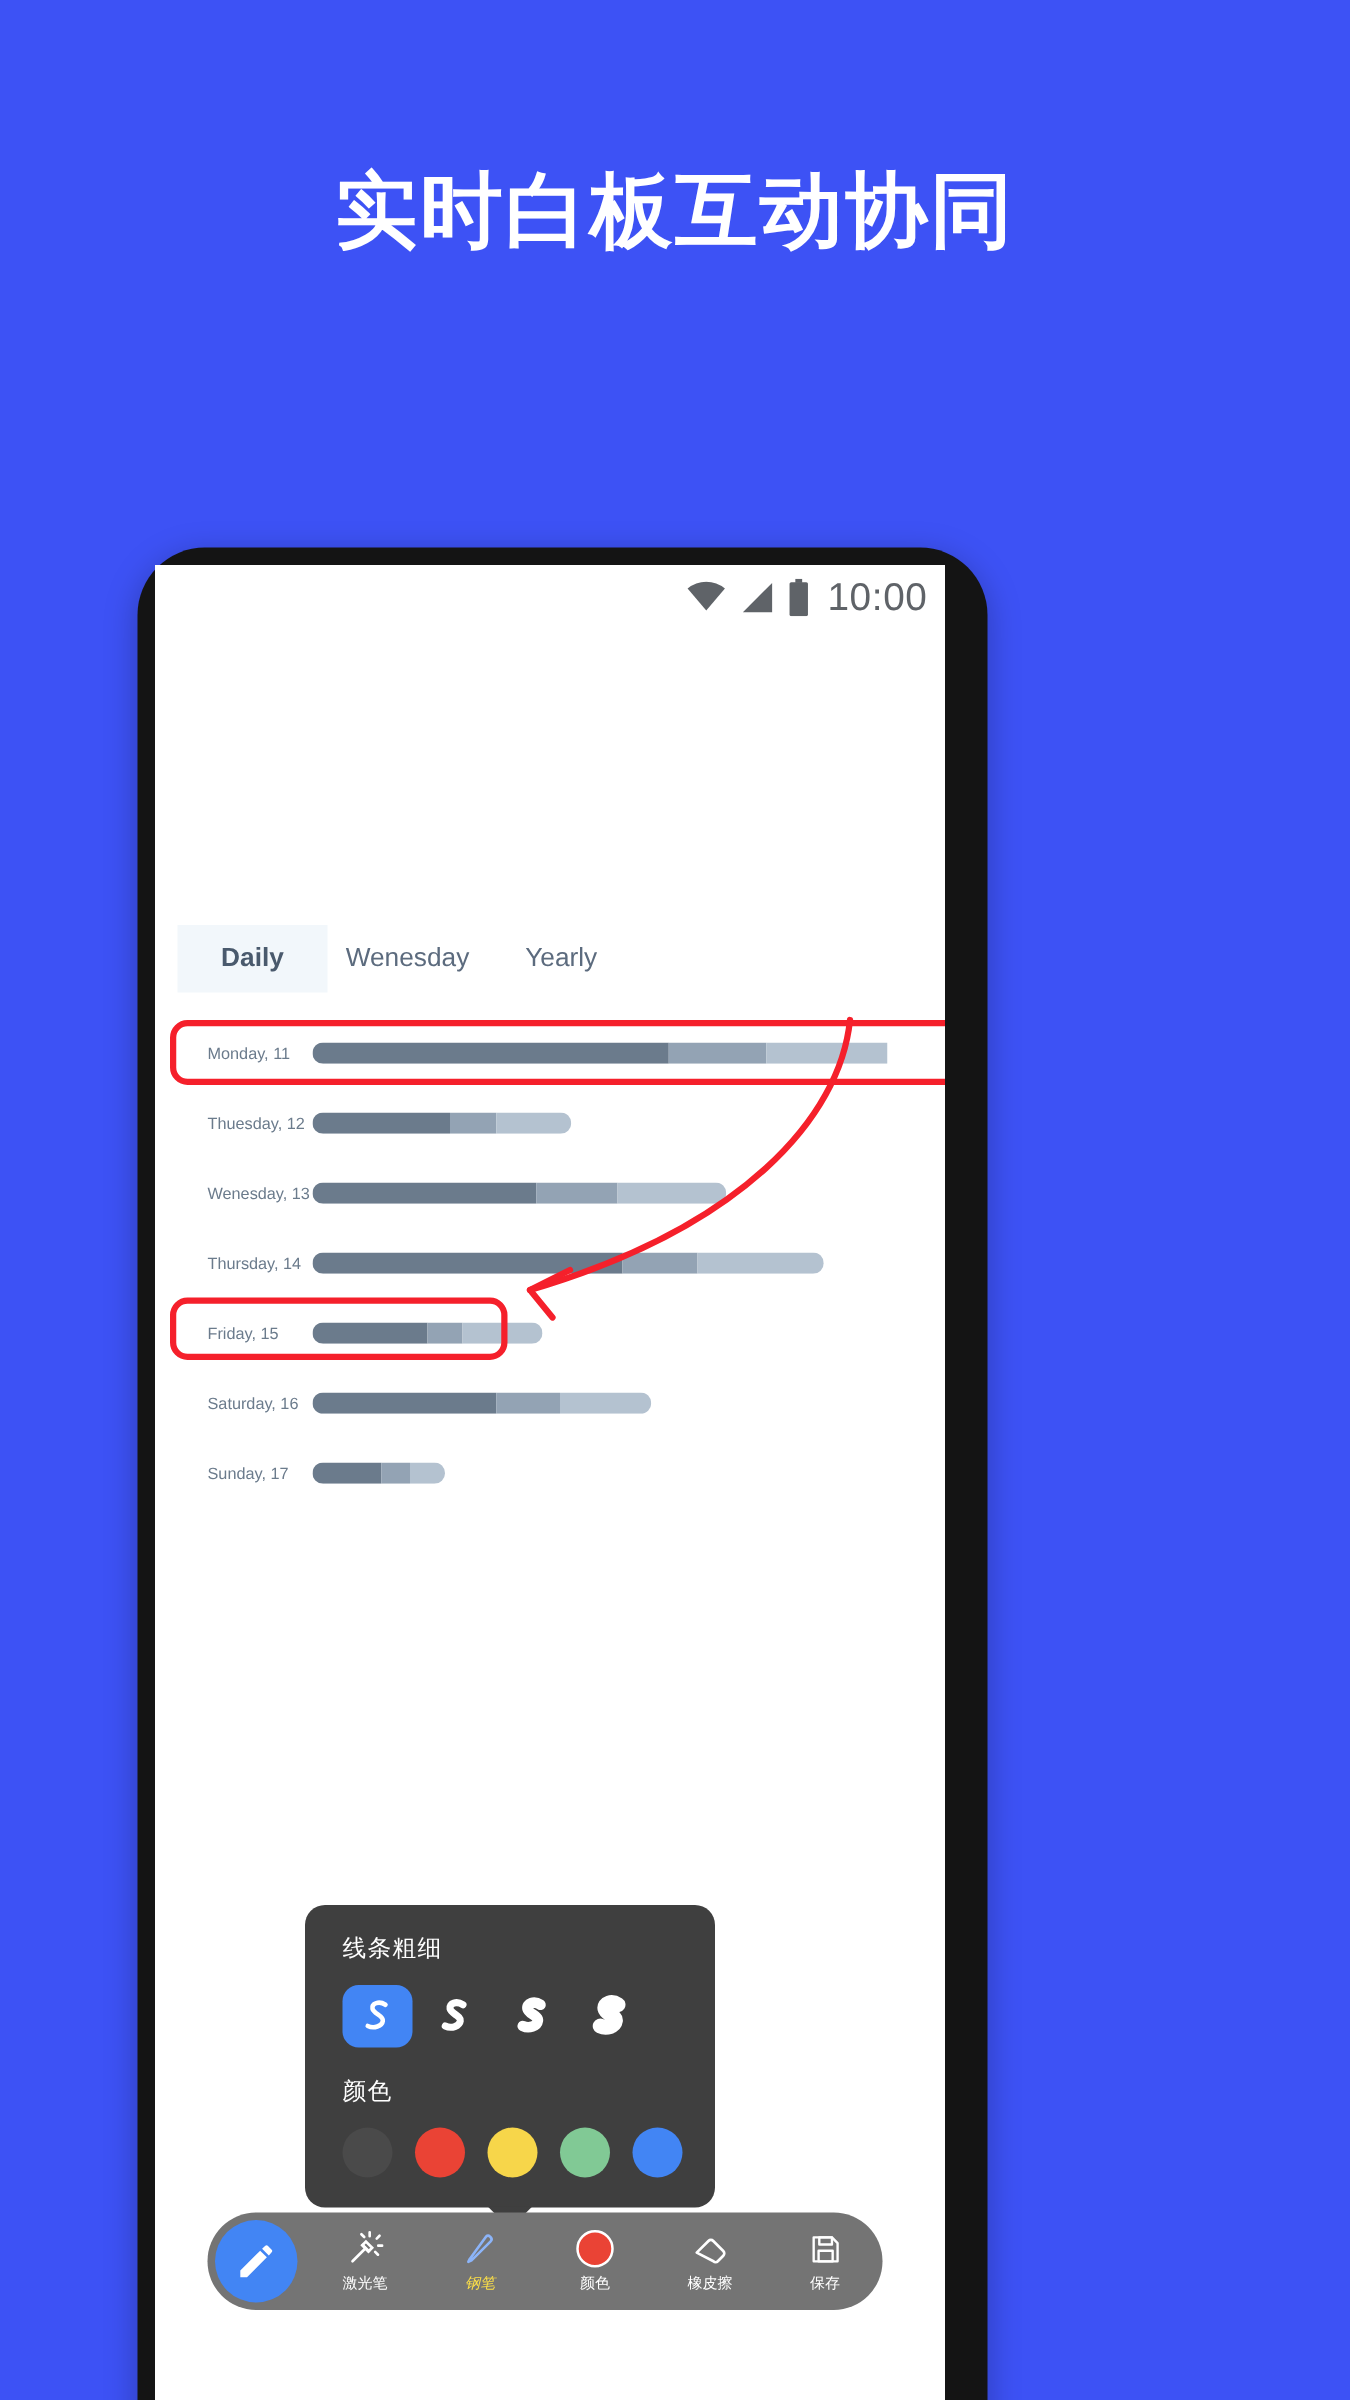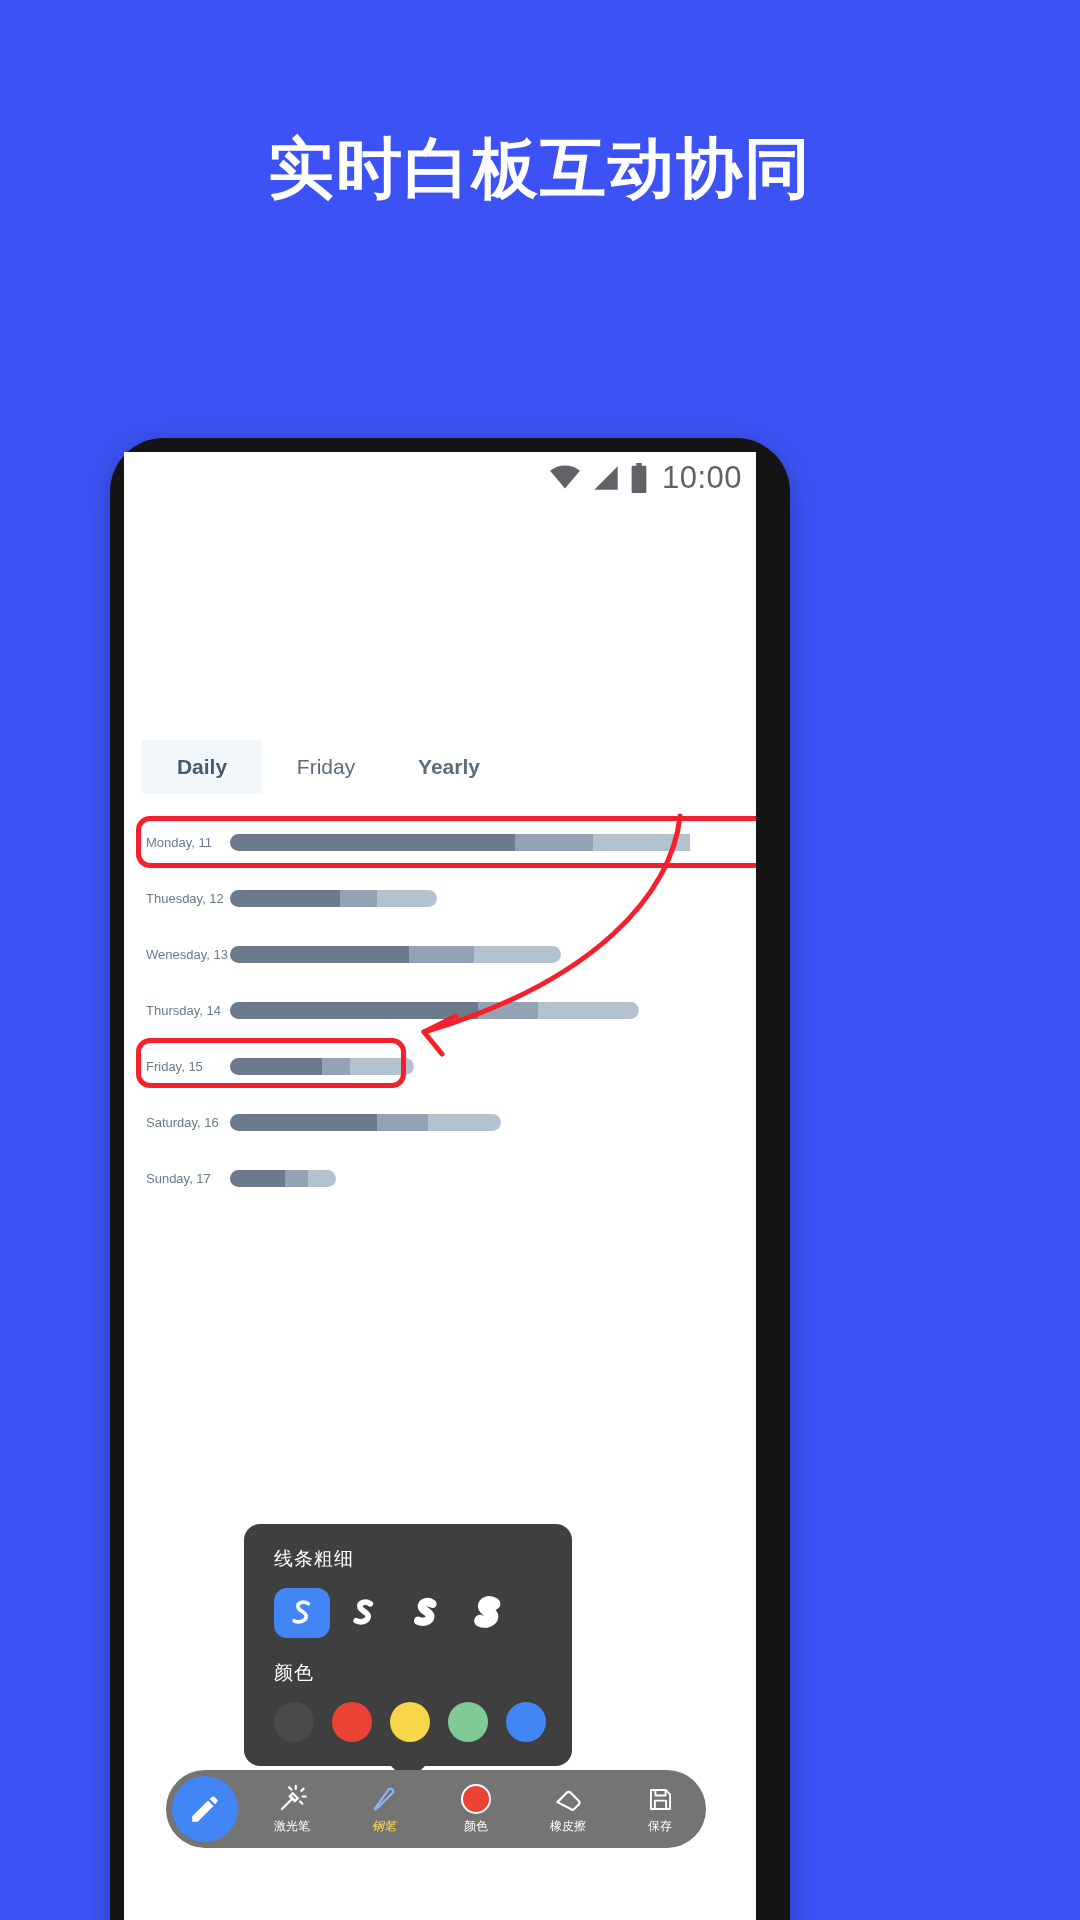--- a/index.html
+++ b/index.html
@@ -80,28 +80,28 @@
     width: 632px; height: 54px;
     display: flex; align-items: stretch;
   }
   .tab {
     display: flex; align-items: center; justify-content: center;
     font-size: 21px; color: #5c6b7e;
     padding: 0 4px;
   }
   .tab.t0 { width: 120px; margin-left: 18px; background: #f2f7fb; font-weight: bold; color: #4a5a6d; text-align: center; }
   .tab.t1 { width: 128px; }
-  .tab.t2 { width: 118px; font-weight: bold; }
+  .tab.t2 { width: 118px; }
 
   
   .rows { position: absolute; left: 0; top: 362px; width: 632px; }
   .row {
     position: relative;
     height: 56px;
-    display: flex; align-items: center;
+    display: flex; align-items: center; margin-left: 20px;
   }
   .row-label {
     width: 106px; flex: none;
     padding-left: 22px;
     font-size: 13px; color: #6b7b8c;
     white-space: nowrap;
   }
   .bar {
     height: 17px; border-radius: 9px; overflow: hidden;
     display: flex;
@@ -200,21 +200,21 @@
     </svg>
     <svg class="sb-icon" width="18" height="30" viewBox="0 0 12 22">
       <rect x="4" y="0" width="4" height="2.4" fill="#5f6368"></rect>
       <rect x="0.6" y="2" width="10.8" height="20" rx="1" fill="#5f6368"></rect>
     </svg>
     <span class="sb-clock">10:00</span>
   </div>
 
   <div class="tabs">
     <div class="tab t0">Daily</div>
-    <div class="tab t1">Friday</div>
+    <div class="tab t1">Wenesday</div>
     <div class="tab t2">Yearly</div>
   </div>
 
   <div class="rows" id="rows">
       <div class="row">
         <div class="row-label">Monday, 11</div>
         <div class="bar flat-right" style="width: 460px;">
           <div class="seg" style="background: rgb(107, 123, 140); width: 62%;"></div>
           <div class="seg" style="background: rgb(147, 163, 180); width: 17%;"></div>
           <div class="seg" style="background: rgb(180, 194, 208); width: 21%;"></div>

